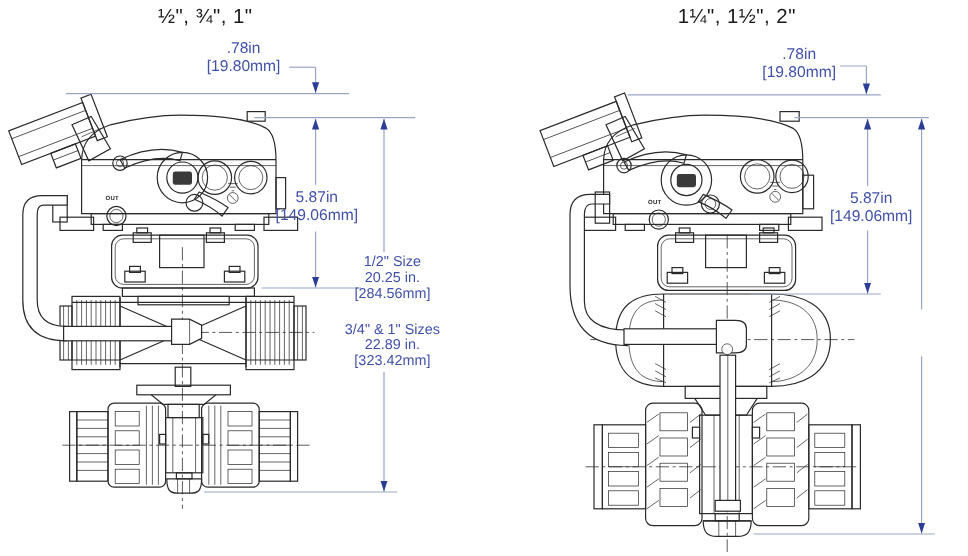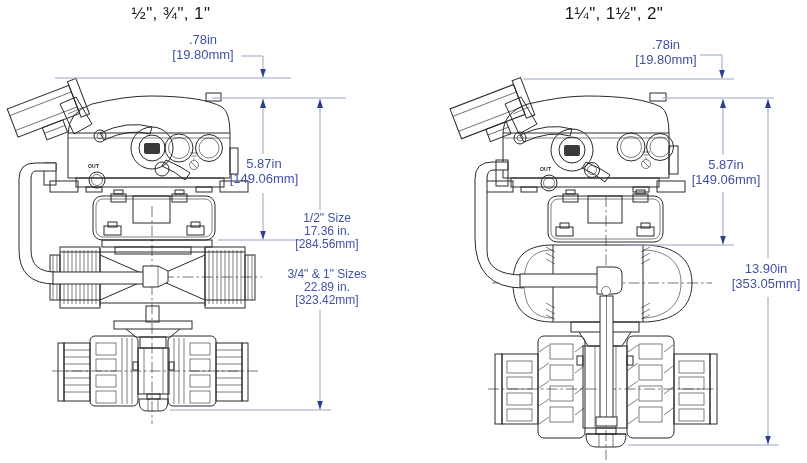--- a/index.html
+++ b/index.html
@@ -315,38 +315,34 @@
 <div class="label dim" style="left:203px;top:32px">
   <span>.78in</span>
   <span>[19.80mm]</span>
 </div>
 <div class="label dim" style="left:264px;top:156px">
   <span>5.87in</span>
   <span>[149.06mm]</span>
 </div>
 <div class="label dim-sm" style="left:327px;top:212px">
   <span>1/2" Size</span>
-  <span>17.36 in.</span>
+  <span>20.25 in.</span>
   <span>[284.56mm]</span>
 </div>
 <div class="label dim-sm" style="left:327px;top:268px">
   <span>3/4" &amp; 1" Sizes</span>
   <span>22.89 in.</span>
   <span>[323.42mm]</span>
 </div>
 
 <div class="label dim" style="left:666px;top:37px">
   <span>.78in</span>
   <span>[19.80mm]</span>
 </div>
 <div class="label dim" style="left:726px;top:157px">
   <span>5.87in</span>
   <span>[149.06mm]</span>
 </div>
-<div class="label dim" style="left:766px;top:261px">
-  <span>13.90in</span>
-  <span>[353.05mm]</span>
-</div>
 
 <div class="out" style="left:88px;top:163px">OUT</div>
 <div class="out" style="left:540px;top:166px">OUT</div>
 
 </div>
 
 </body></html>

